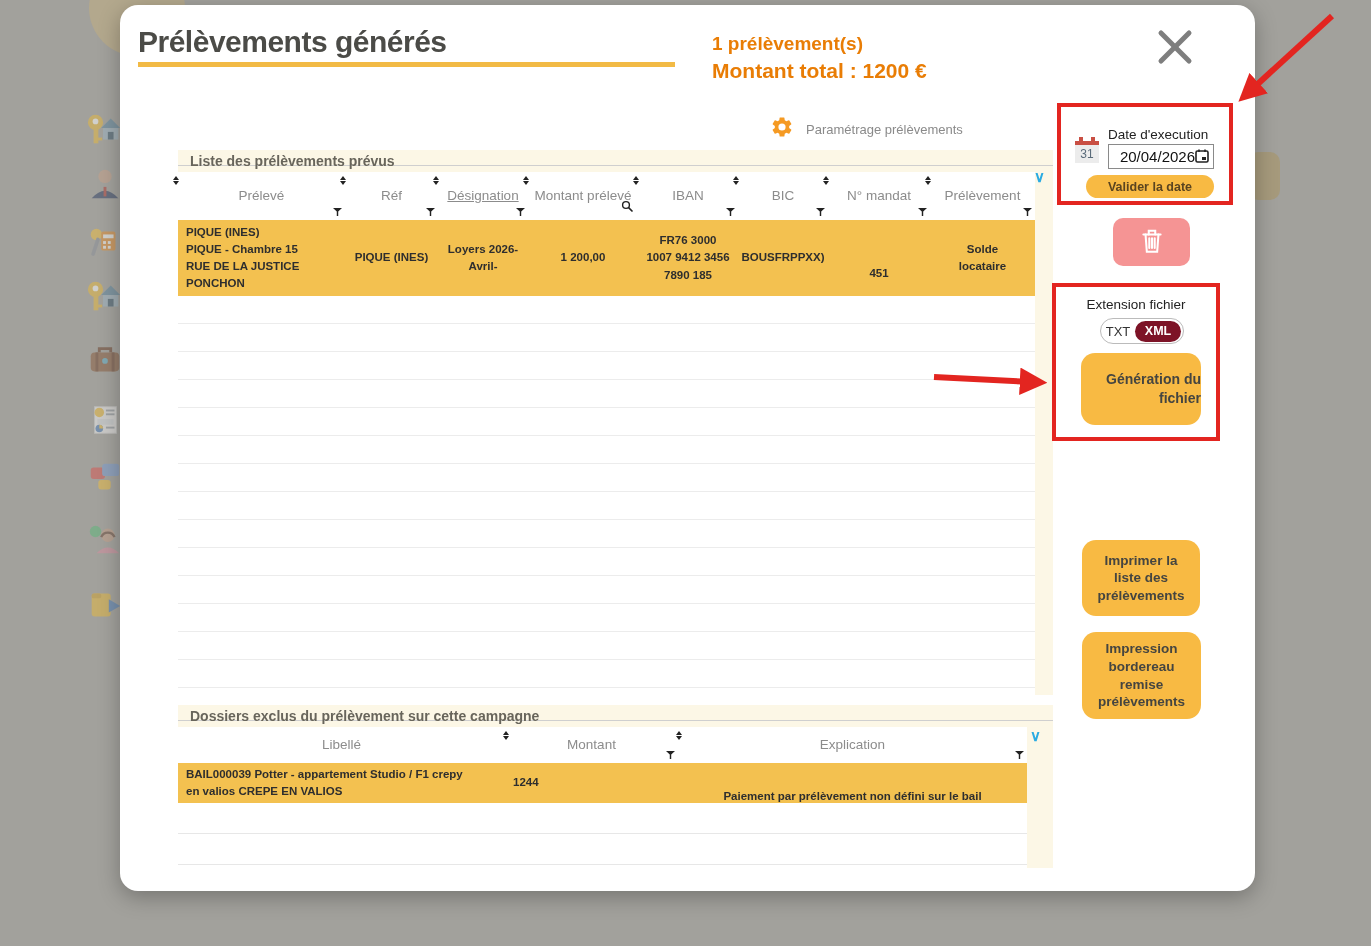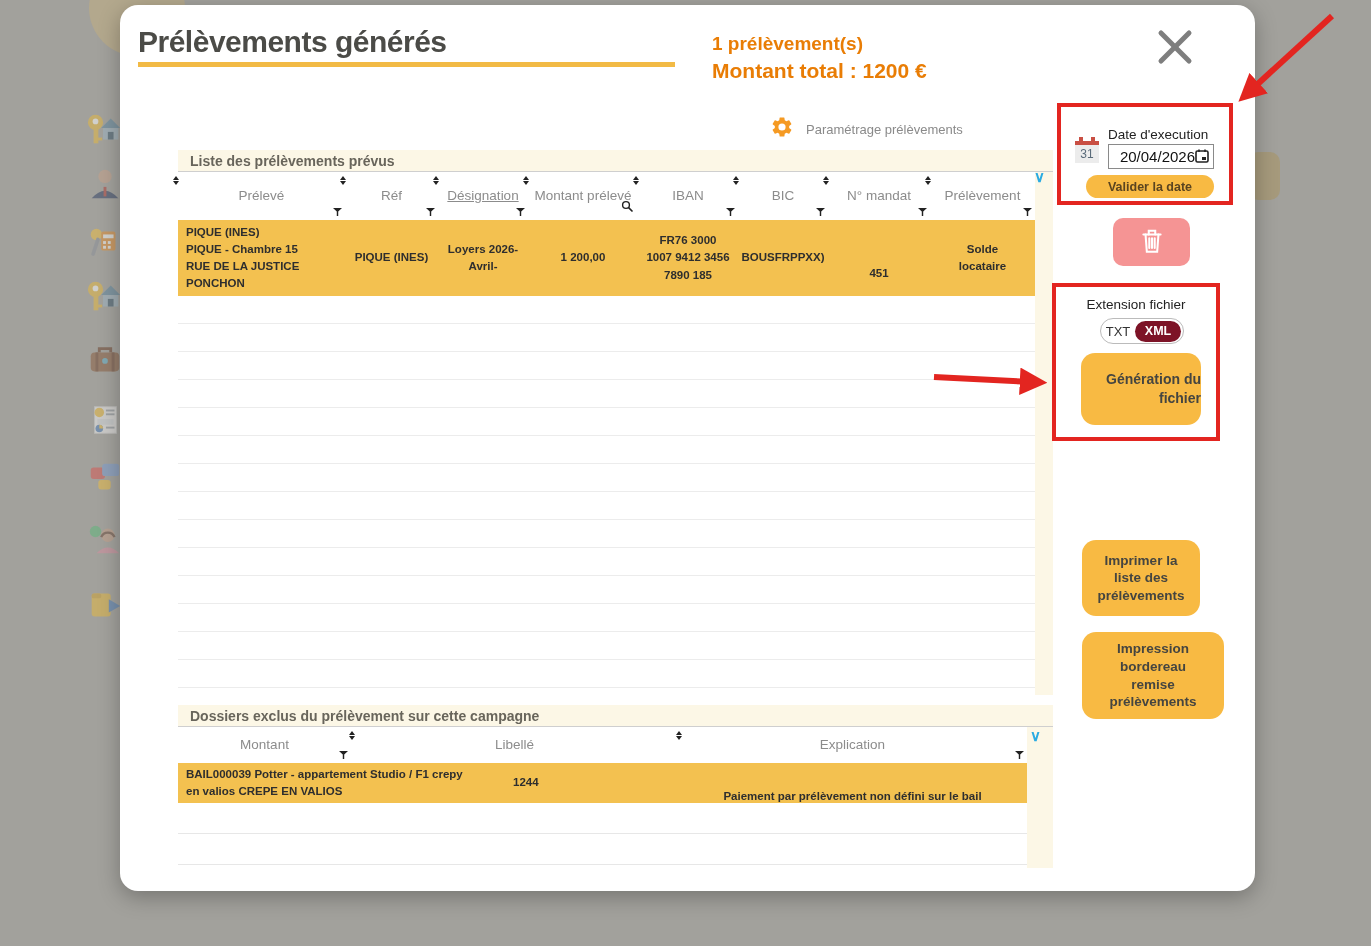--- a/index.html
+++ b/index.html
@@ -30,21 +30,21 @@
   #close-btn { left:1033px; top:20px; width:44px; height:44px; cursor:pointer; }
 
   #settings-link { left:650px; top:110px; height:28px; display:flex; align-items:center;
     gap:12px; cursor:pointer; }
   #settings-link .txt { font-size:13px; color:#8a8a8a; }
 
   
   .panel { background:#fcf7e6; }
   #main-panel { left:58px; top:145px; width:875px; height:545px; }
   #excl-panel { left:58px; top:700px; width:875px; height:163px; }
-  .panel-title { height:22px; line-height:22px; padding-left:12px; font-size:14px;
+  .panel-title { height:16px; line-height:22px; padding-left:12px; font-size:14px;
     font-weight:bold; color:#68655b; border-bottom:1px solid #cfcfcf; }
   .tbl-white { position:absolute; left:0; background:#fff; }
   #main-table { top:22px; width:857px; height:523px; }
   #excl-table { top:22px; width:849px; height:141px; }
 
   .hrow { display:flex; position:relative; }
   #main-header-row { height:48px; }
   #excl-header-row { height:36px; }
   .hcell { position:relative; display:flex; align-items:center; justify-content:center;
     text-align:center; color:#8c8c8c; font-size:13.5px; line-height:1.25; cursor:pointer; }
@@ -93,21 +93,21 @@
   #ext-label { left:932px; top:292px; width:168px; text-align:center; font-size:13.5px; color:#222; }
   #ext-toggle { left:980px; top:313px; width:84px; height:26px; border:1px solid #bbb;
     border-radius:14px; background:#fff; display:flex; align-items:center; }
   #ext-txt { flex:1; text-align:center; font-size:13px; color:#333; cursor:pointer; }
   #ext-xml { width:46px; height:21px; margin-right:2px; border-radius:11px; background:#7d1327;
     color:#fff; font-weight:bold; font-size:12.5px; text-align:center; line-height:21px; cursor:pointer; }
   #gen-btn { left:961px; top:348px; width:120px; height:72px; border-radius:14px;
     background:#f8ba43; color:#454540; font-size:14px; line-height:1.35;text-align:right; }
   #print-list-btn { left:962px; top:535px; width:118px; height:76px; border-radius:14px;
     background:#f8ba43; color:#454540; font-size:13.5px; line-height:1.3; }
-  #print-slip-btn { left:962px; top:627px; width:142px; height:87px; border-radius:14px;
+  #print-slip-btn { left:962px; top:627px; width:119px; height:87px; border-radius:14px;
     background:#f8ba43; color:#454540; font-size:13.5px; line-height:1.3; }
 
   
   .anno-rect { position:absolute; border:4px solid #e32520; z-index:20; pointer-events:none; }
   #anno-rect-date { left:1057px; top:103px; width:176px; height:102px; }
   #anno-rect-gen { left:1052px; top:283px; width:168px; height:158px; }
   #anno-arrows { left:0; top:0; z-index:21; pointer-events:none; }
 </style>
 </head>
 <body>
@@ -321,34 +321,34 @@
         </div>
       <div class="empty-rows" id="main-empty"></div>
     </div>
     <span class="chevron" id="main-chevron">∨</span>
   </div>
 
   <div class="abs panel" id="excl-panel">
     <div class="panel-title">Dossiers exclus du prélèvement sur cette campagne</div>
     <div class="tbl-white" id="excl-table">
       <div class="hrow" id="excl-header-row">
+          <div class="hcell" style="width: 327px;">
+            <span>Libellé</span>
+            <span class="sort right">
+              <i class="tri-up"></i>
+              <i class="tri-dn"></i>
+            </span>
+          </div>
           <div class="hcell" style="width: 173px;">
             <span>Montant</span>
             <span class="sort right">
               <i class="tri-up"></i>
               <i class="tri-dn"></i>
             </span>
             <span class="funnel"></span>
-          </div>
-          <div class="hcell" style="width: 327px;">
-            <span>Libellé</span>
-            <span class="sort right">
-              <i class="tri-up"></i>
-              <i class="tri-dn"></i>
-            </span>
           </div>
           <div class="hcell" style="width: 349px;">
             <span>Explication</span>
             <span class="funnel"></span>
           </div>
         </div>
       <div class="drow" id="excl-data-row">
           <div class="dcell left" style="width: 327px;">BAIL000039 Potter - appartement Studio / F1 crepy
 en valios CREPE EN VALIOS</div>
           <div class="dcell left" style="width: 173px;">1244</div>

